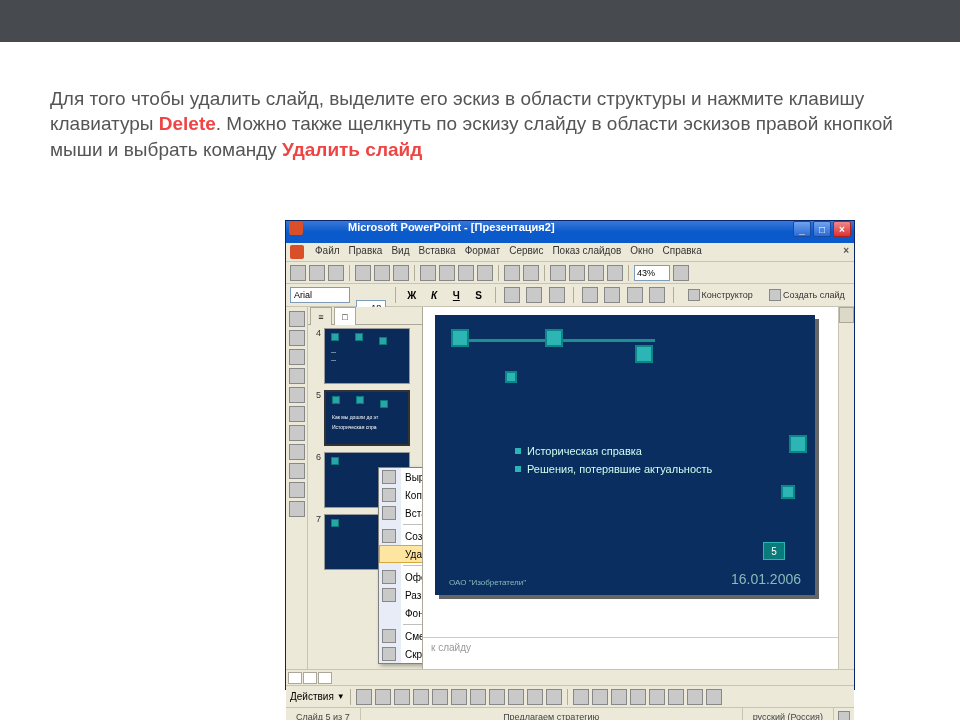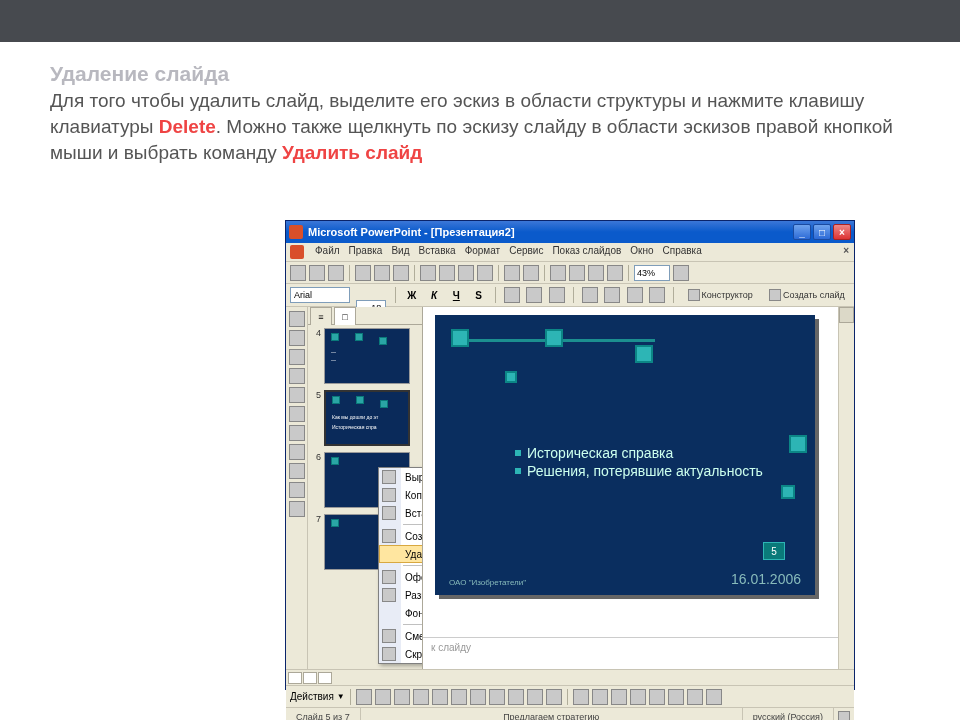--- a/index.html
+++ b/index.html
@@ -35,24 +35,24 @@
     height: 470px;
     background: #ece9d8;
     border: 1px solid #0a246a;
     font-size: 11px;
   }
   .titlebar {
     height: 22px;
     background: linear-gradient(#3b77d8, #0a5acb 50%, #0a5acb);
     color: #fff;
     display: flex;
-    align-items: center;
     padding: 0 3px;
     font-weight: bold;
     font-size: 11px;
+    gap: 40px;
   }
   .titlebar .tb-icon {
     width: 14px; height: 14px; background: #d94f2a; margin-right: 5px; border-radius: 2px;
   }
   .titlebar .win-btns { margin-left: auto; display: flex; gap: 2px; }
   .win-btn {
     width: 18px; height: 16px; background: linear-gradient(#6fa3ee,#2c6ad6);
     border: 1px solid #1a4aa0; border-radius: 2px; display:flex;align-items:center;justify-content:center;color:#fff;font-weight:bold;font-size:10px;
   }
   .win-btn.close { background: linear-gradient(#e88,#d33); border-color:#a22;}
@@ -135,21 +135,21 @@
   .big-slide {
     position:absolute;
     left: 12px; top: 8px;
     width: 380px; height: 280px;
     background: #0a2e5f;
     box-shadow: 4px 4px 0 #666;
   }
   .bs-sq { position:absolute;background:#2db5b5;border:2px solid #0c8686;}
   .bs-line { position:absolute;background:#1c8f8f;height:3px;}
   .bs-title { position:absolute;left:90px;top:92px;color:#fff;font-size:16px;}
-  .bs-bul { position:absolute;left:80px;color:#cfe;font-size:14px;display:flex;align-items:center;gap:6px;}
+  .bs-bul { position:absolute;left:80px;color:#cfe;font-size:11px;display:flex;align-items:center;gap:6px;}
   .bs-bul .b { width:6px;height:6px;background:#2db5b5;}
   .bs-footer-l { position:absolute;left:14px;bottom:8px;color:#8bb;font-size:8px;}
   .bs-footer-r { position:absolute;right:14px;bottom:8px;color:#8bb;font-size:14px;}
   .bs-pagebox { position:absolute;right:30px;bottom:35px;width:22px;height:18px;background:#0a7a7a;border:1px solid #2db5b5;color:#fff;font-size:10px;display:flex;align-items:center;justify-content:center;}
   .notes-area {
     position:absolute; left:0;right:16px;bottom:0;height:32px;background:#fff;border-top:1px solid #ccc;padding:4px 8px;color:#999;font-size:10px;
   }
   .v-scroll { position:absolute;right:0;top:0;bottom:0;width:16px;background:#ece9d8;border-left:1px solid #c8c4b4;}
   .v-scroll .sbtn{height:16px;background:#dcd9c8;border:1px solid #aca899;margin:0;}
   .viewbtns {
@@ -178,21 +178,21 @@
   .ctx-ico { position:absolute;left:3px;top:2px;width:14px;height:14px;}
 
   .sq-gen { background:#c9c9c9;border:1px solid #888;}
 </style>
 </head>
 <body>
 
 <div class="top-bar"></div>
 
 <div class="content-text">
-  <span class="title-h">Удаление слайда</span><br>
+  <br>
   <span>Для того чтобы удалить слайд, выделите его эскиз в области структуры и нажмите клавишу клавиатуры </span><span class="bold">Delete</span><span>. Можно также щелкнуть по эскизу слайду в области эскизов правой кнопкой мыши и выбрать команду </span><span class="bold">Удалить слайд</span>
 </div>
 
 <div class="pp-window">
 
   <div class="titlebar">
     <div class="tb-icon"></div>
     <span>Microsoft PowerPoint - [Презентация2]</span>
     <div class="win-btns">
       <div class="win-btn">_</div>

